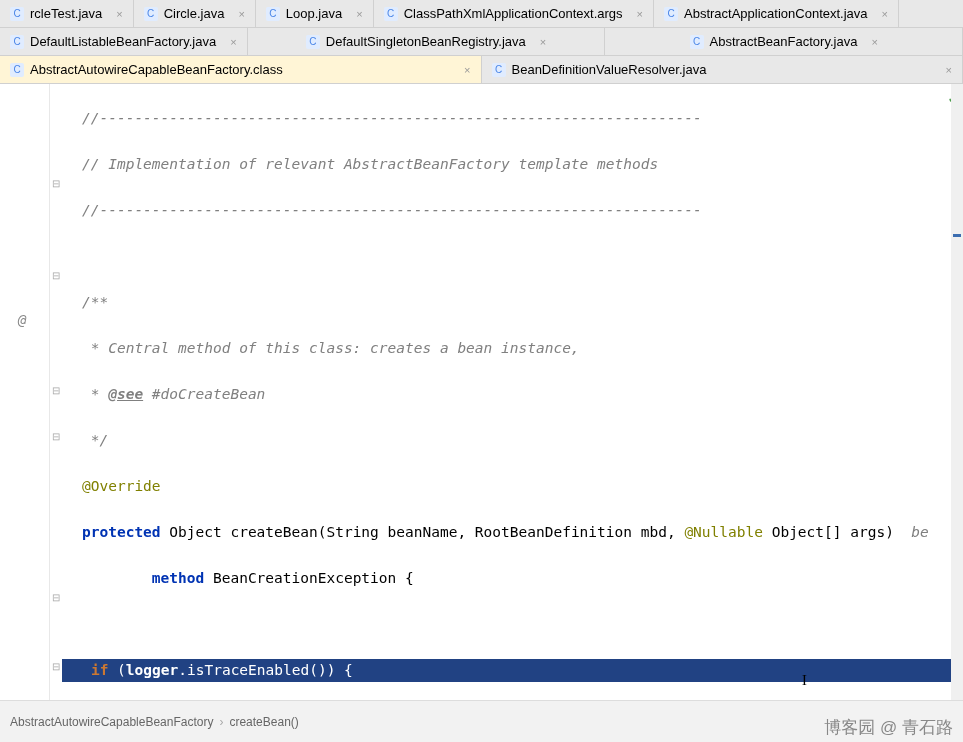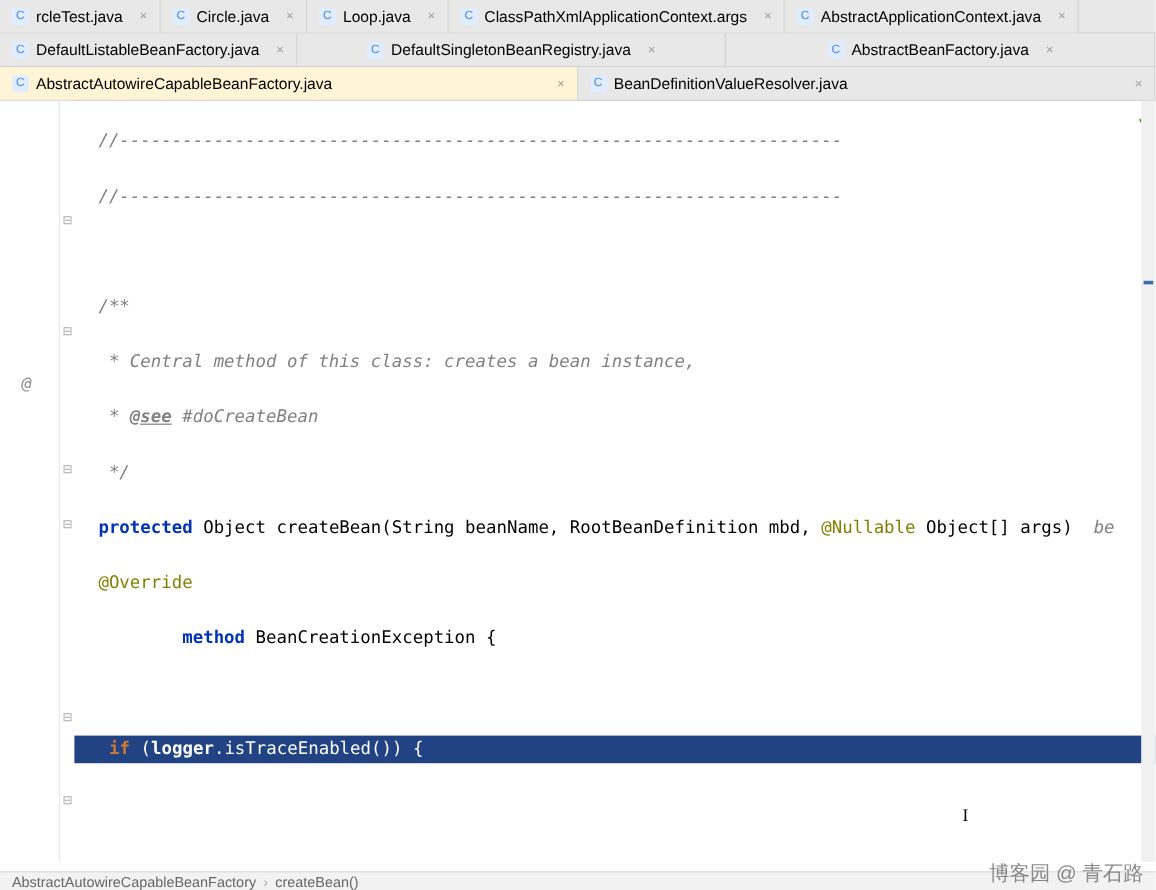--- a/index.html
+++ b/index.html
@@ -110,21 +110,21 @@
     .highlighted-line .text { color: #fff; }
     .comment { color: #808080; font-style: italic; }
     .doc-tag { color: #808080; font-weight: bold; text-decoration: underline; }
     .annotation { color: #808000; }
     .kw { color: #0033b3; font-weight: bold; }
     .breadcrumb {
       position: absolute;
       bottom: 0;
       left: 0;
       right: 0;
-      height: 16px;
+      height: 42px;
       background: #f2f2f2;
       border-top: 1px solid #ddd;
       display: flex;
       align-items: center;
       padding: 0 10px;
       font-size: 12px;
       color: #666;
     }
     .breadcrumb-sep { margin: 0 6px; color: #aaa; }
     .watermark {
@@ -206,21 +206,21 @@
     <div class="tab" style="flex:1;justify-content:center">
       <span class="tab-icon">C</span>
       <span>AbstractBeanFactory.java</span>
       <span class="tab-close">×</span>
     </div>
   </div>
   <div class="tab-row tab-row-3">
     <div class="tab active">
       <span style="display:flex;align-items:center;gap:6px">
         <span class="tab-icon">C</span>
-        <span>AbstractAutowireCapableBeanFactory.java</span>
+        <span>AbstractAutowireCapableBeanFactory.class</span>
       </span>
       <span class="tab-close">×</span>
     </div>
     <div class="tab">
       <span style="display:flex;align-items:center;gap:6px">
         <span class="tab-icon">C</span>
         <span>BeanDefinitionValueResolver.java</span>
       </span>
       <span class="tab-close">×</span>
     </div>
@@ -234,28 +234,29 @@
   <div class="fold-gutter">
     <span class="fold-mark" style="top:94px">⊟</span>
     <span class="fold-mark" style="top:186px">⊟</span>
     <span class="fold-mark" style="top:301px">⊟</span>
     <span class="fold-mark" style="top:347px">⊟</span>
     <span class="fold-mark" style="top:508px">⊟</span>
     <span class="fold-mark" style="top:577px">⊟</span>
   </div>
   <div class="code-area">
 <div class="line"><span class="comment">//---------------------------------------------------------------------</span></div>
+<div class="line"><span class="comment">// Implementation of relevant AbstractBeanFactory template methods</span></div>
 <div class="line"><span class="comment">//---------------------------------------------------------------------</span></div>
 <div class="line"></div>
 <div class="line"><span class="comment">/**</span></div>
 <div class="line"><span class="comment"> * Central method of this class: creates a bean instance,</span></div>
 <div class="line"><span class="comment"><span> * </span><span class="doc-tag">@see</span><span style="font-style:italic"> #doCreateBean</span></span></div>
 <div class="line"><span class="comment"> */</span></div>
+<div class="line"><span class="annotation">@Override</span></div>
 <div class="line"><span class="kw">protected</span><span> Object createBean(String beanName, RootBeanDefinition mbd, </span><span class="annotation">@Nullable</span><span> Object[] args)  </span><span class="comment">be</span></div>
-<div class="line"><span class="annotation">@Override</span></div>
 <div class="line">        <span class="kw">method</span><span> BeanCreationException {</span></div>
 <div class="line"></div>
 <div class="line highlighted-line">    <span class="kw" style="color:#cc7832">if</span><span class="text"> (</span><span class="text" style="font-weight:bold">logger</span><span class="text">.isTraceEnabled()) {</span></div>
 
 
 
 
 
 
 

